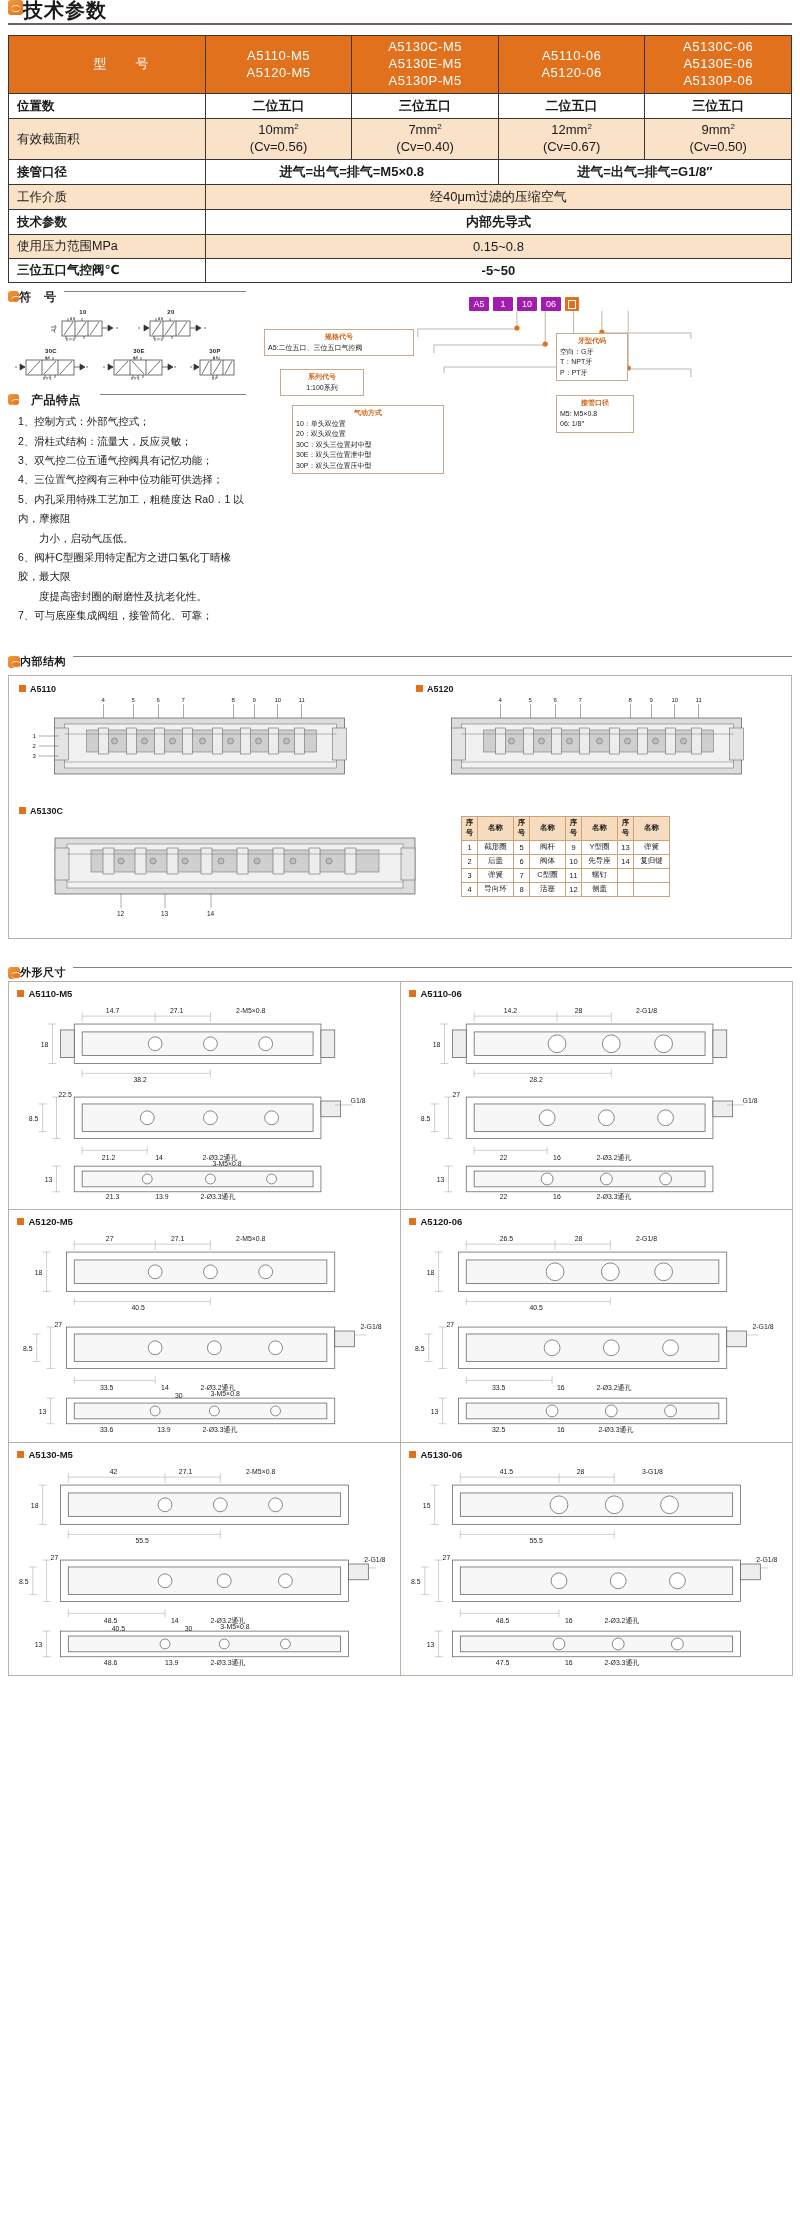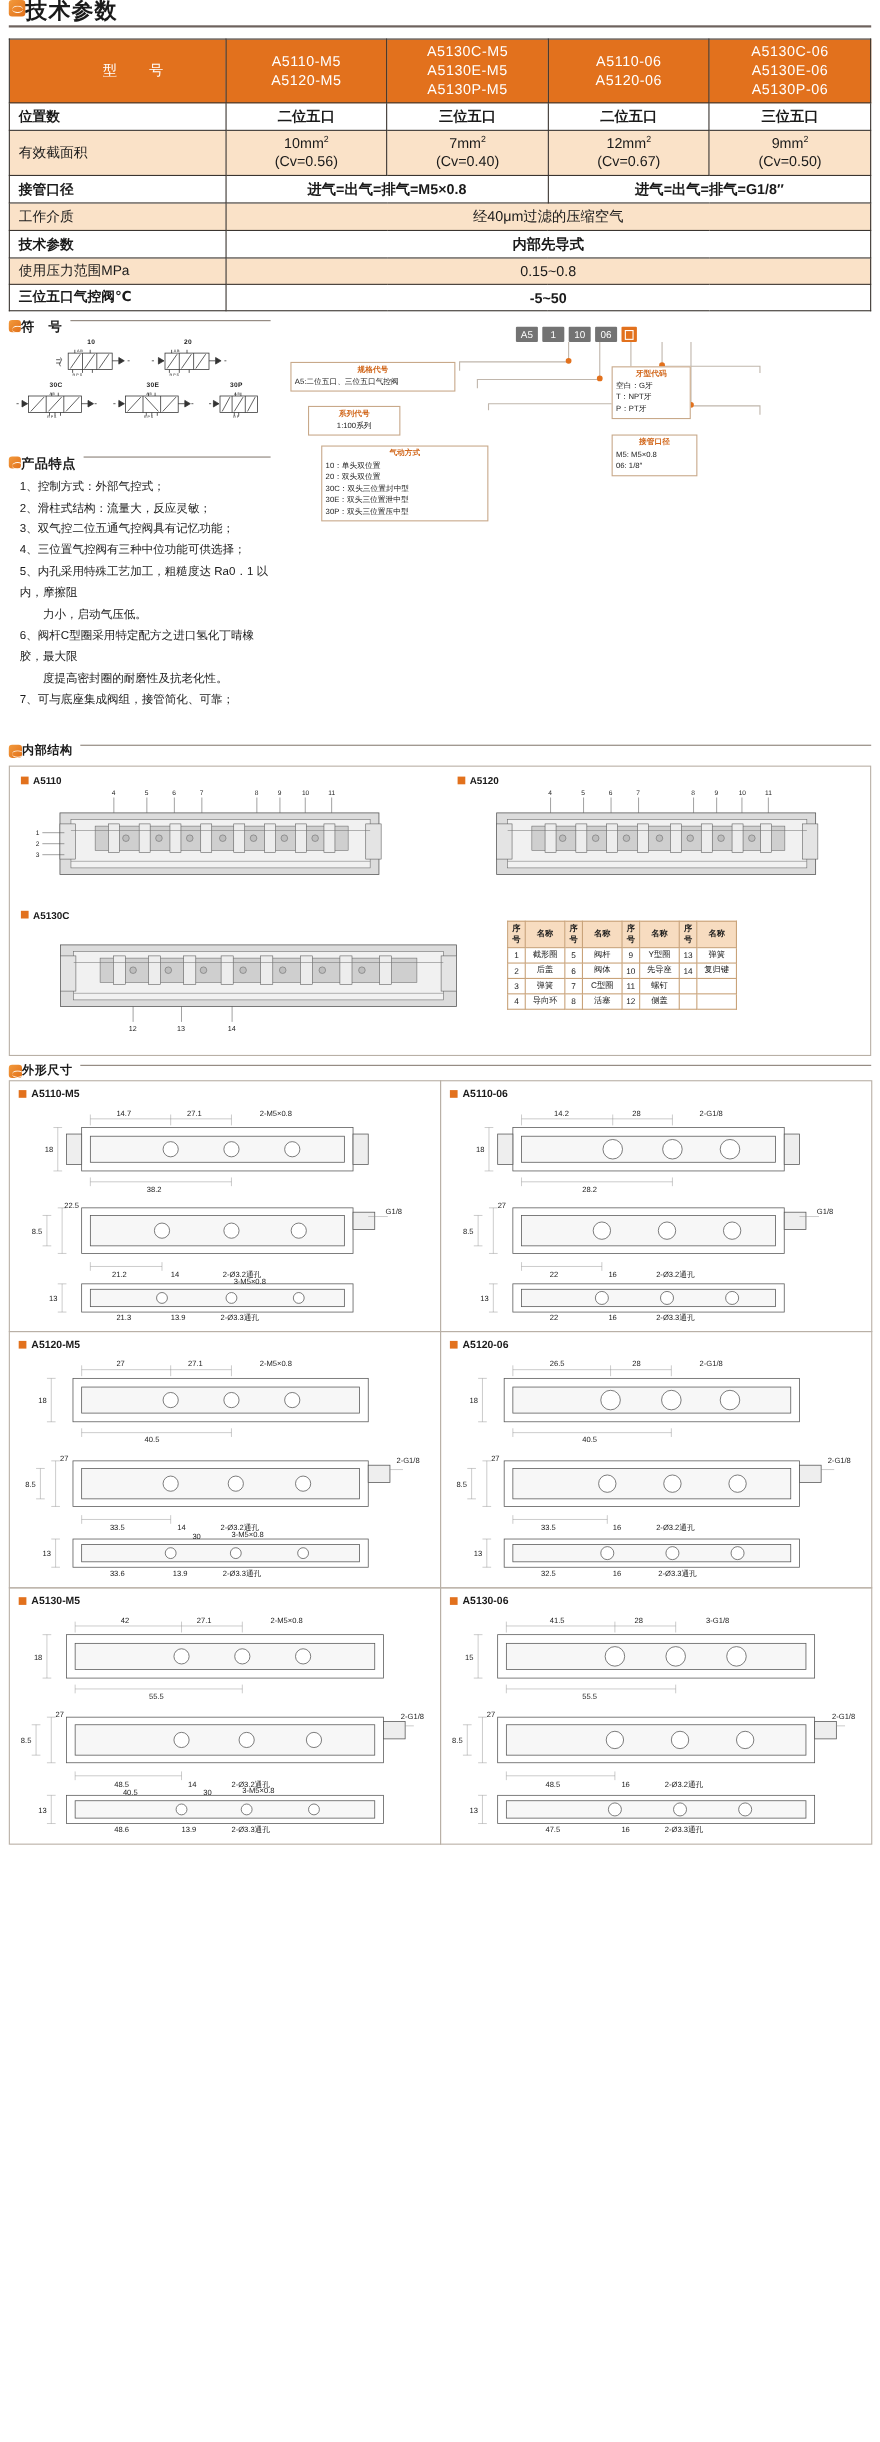--- a/index.html
+++ b/index.html
@@ -58,21 +58,21 @@
   .sym-wrap { padding: 4px 0 2px 0; }
   .sym-row { display:flex; justify-content:center; gap: 18px; margin-bottom: 6px; }
   .sym-row.r2 { gap: 14px; }
   .sym-item { text-align:center; }
   .sym-cap { font-size: 6px; font-weight: bold; margin-bottom: 1px; letter-spacing:.3px;}
 
   
   .mc-wrap { position: relative; padding: 6px 0 4px 0; min-height: 135px; }
   .mc-codes { display: flex; justify-content: center; gap: 4px; align-items: center; }
   .mc-box {
-    background: #737373; color: #fff; font-size: 9px;
+    background: #a21caf; color: #fff; font-size: 9px;
     min-width: 20px; height: 14px; line-height: 14px; text-align: center;
     padding: 0 3px; border-radius: 1px;
   }
   .mc-box.blank { min-width: 14px; background:#e2711d; position:relative;}
   .mc-box.blank::after{content:"";position:absolute;left:3px;top:2.5px;right:3px;bottom:2.5px;border:1px solid #fff;}
   .legend-card {
     border: 1px solid #c8a98a; background: #fff;
     font-size: 7px; line-height: 1.5; padding: 2px 3px;
     position: absolute;
   }
@@ -311,21 +311,21 @@
                 <path d="M24 5 l0 -3 M29 5 l0 -3"></path>
                 <path d="M23 20 l0 3 M27 20 l0 3"></path>
               </g>
               <text x="23" y="4" font-size="3.2" fill="#222">A B</text>
               <text x="22" y="25.4" font-size="3.2" fill="#222">R P</text>
             </svg>
           </div>
         </div>
       </div>
 
-      <div class="hdr-row" style="margin-top:26px;">
+      <div class="hdr-row" style="margin-top:5px;gap:12px;">
         <div class="sec-icon" style="width:11px;height:11px;"></div>
         <div class="sec-title-mid">产品特点</div>
         <div class="line"></div>
       </div>
 
       <div class="feat">
         <div>1、控制方式：外部气控式；</div>
         <div>2、滑柱式结构：流量大，反应灵敏；</div>
         <div>3、双气控二位五通气控阀具有记忆功能；</div>
         <div>4、三位置气控阀有三种中位功能可供选择；</div>
@@ -628,21 +628,21 @@
               <td></td>
               <td></td>
             </tr>
           </tbody>
             </table>
         </div>
       </div>
     </div>
   </div>
 
-  <div class="hdr-row" style="margin-top:8px;">
+  <div class="hdr-row" style="margin-top:28px;">
     <div class="sec-icon" style="width:12px;height:12px;"></div>
     <div class="sec-title-sm">外形尺寸</div>
     <div class="line"></div>
   </div>
 
   <div class="dim-grid">
 
     <div class="dim-cell">
       <div class="dim-title">
         <span class="sq"></span>

